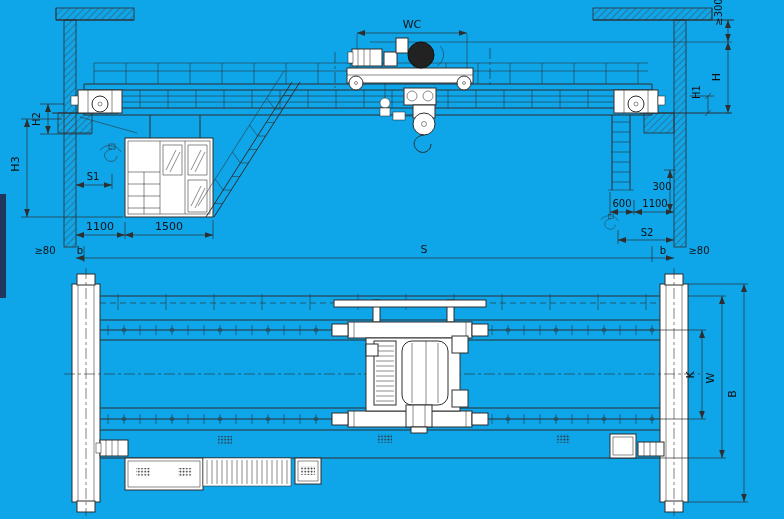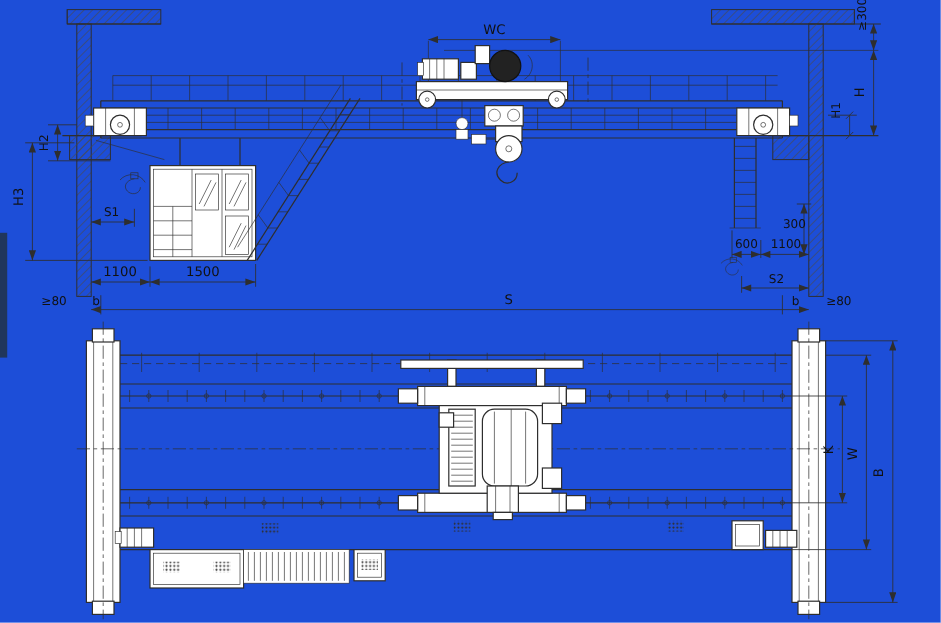--- a/index.html
+++ b/index.html
@@ -1,16 +1,16 @@
 <!DOCTYPE html>
 <html><head>
 <meta charset="utf-8">
 <style>
   html,body{margin:0;padding:0;background:#fff;}
-  .stage{position:relative;width:784px;height:519px;background:#1d4ed8;overflow:hidden;
+  .stage{position:relative;width:784px;height:519px;background:#0ea5e9;overflow:hidden;
          font-family:"DejaVu Sans",sans-serif;}
   svg{position:absolute;left:0;top:0;}
   .ln{stroke:#2e2e2e;stroke-width:1;fill:none}
   .tn{stroke:#2e2e2e;stroke-width:.55;fill:none}
   .wf{fill:#ffffff;stroke:#2e2e2e;stroke-width:1}
   .wt{fill:#ffffff;stroke:#2e2e2e;stroke-width:.55}
   .dim{stroke:#2e2e2e;stroke-width:.7;fill:none}
   .cl{stroke:#2e2e2e;stroke-width:.6;stroke-dasharray:11 3 3 3;fill:none}
   .dsh{stroke:#2e2e2e;stroke-width:.6;stroke-dasharray:6 4;fill:none}
   .hat{fill:url(#hatch);stroke:#2e2e2e;stroke-width:.8}

